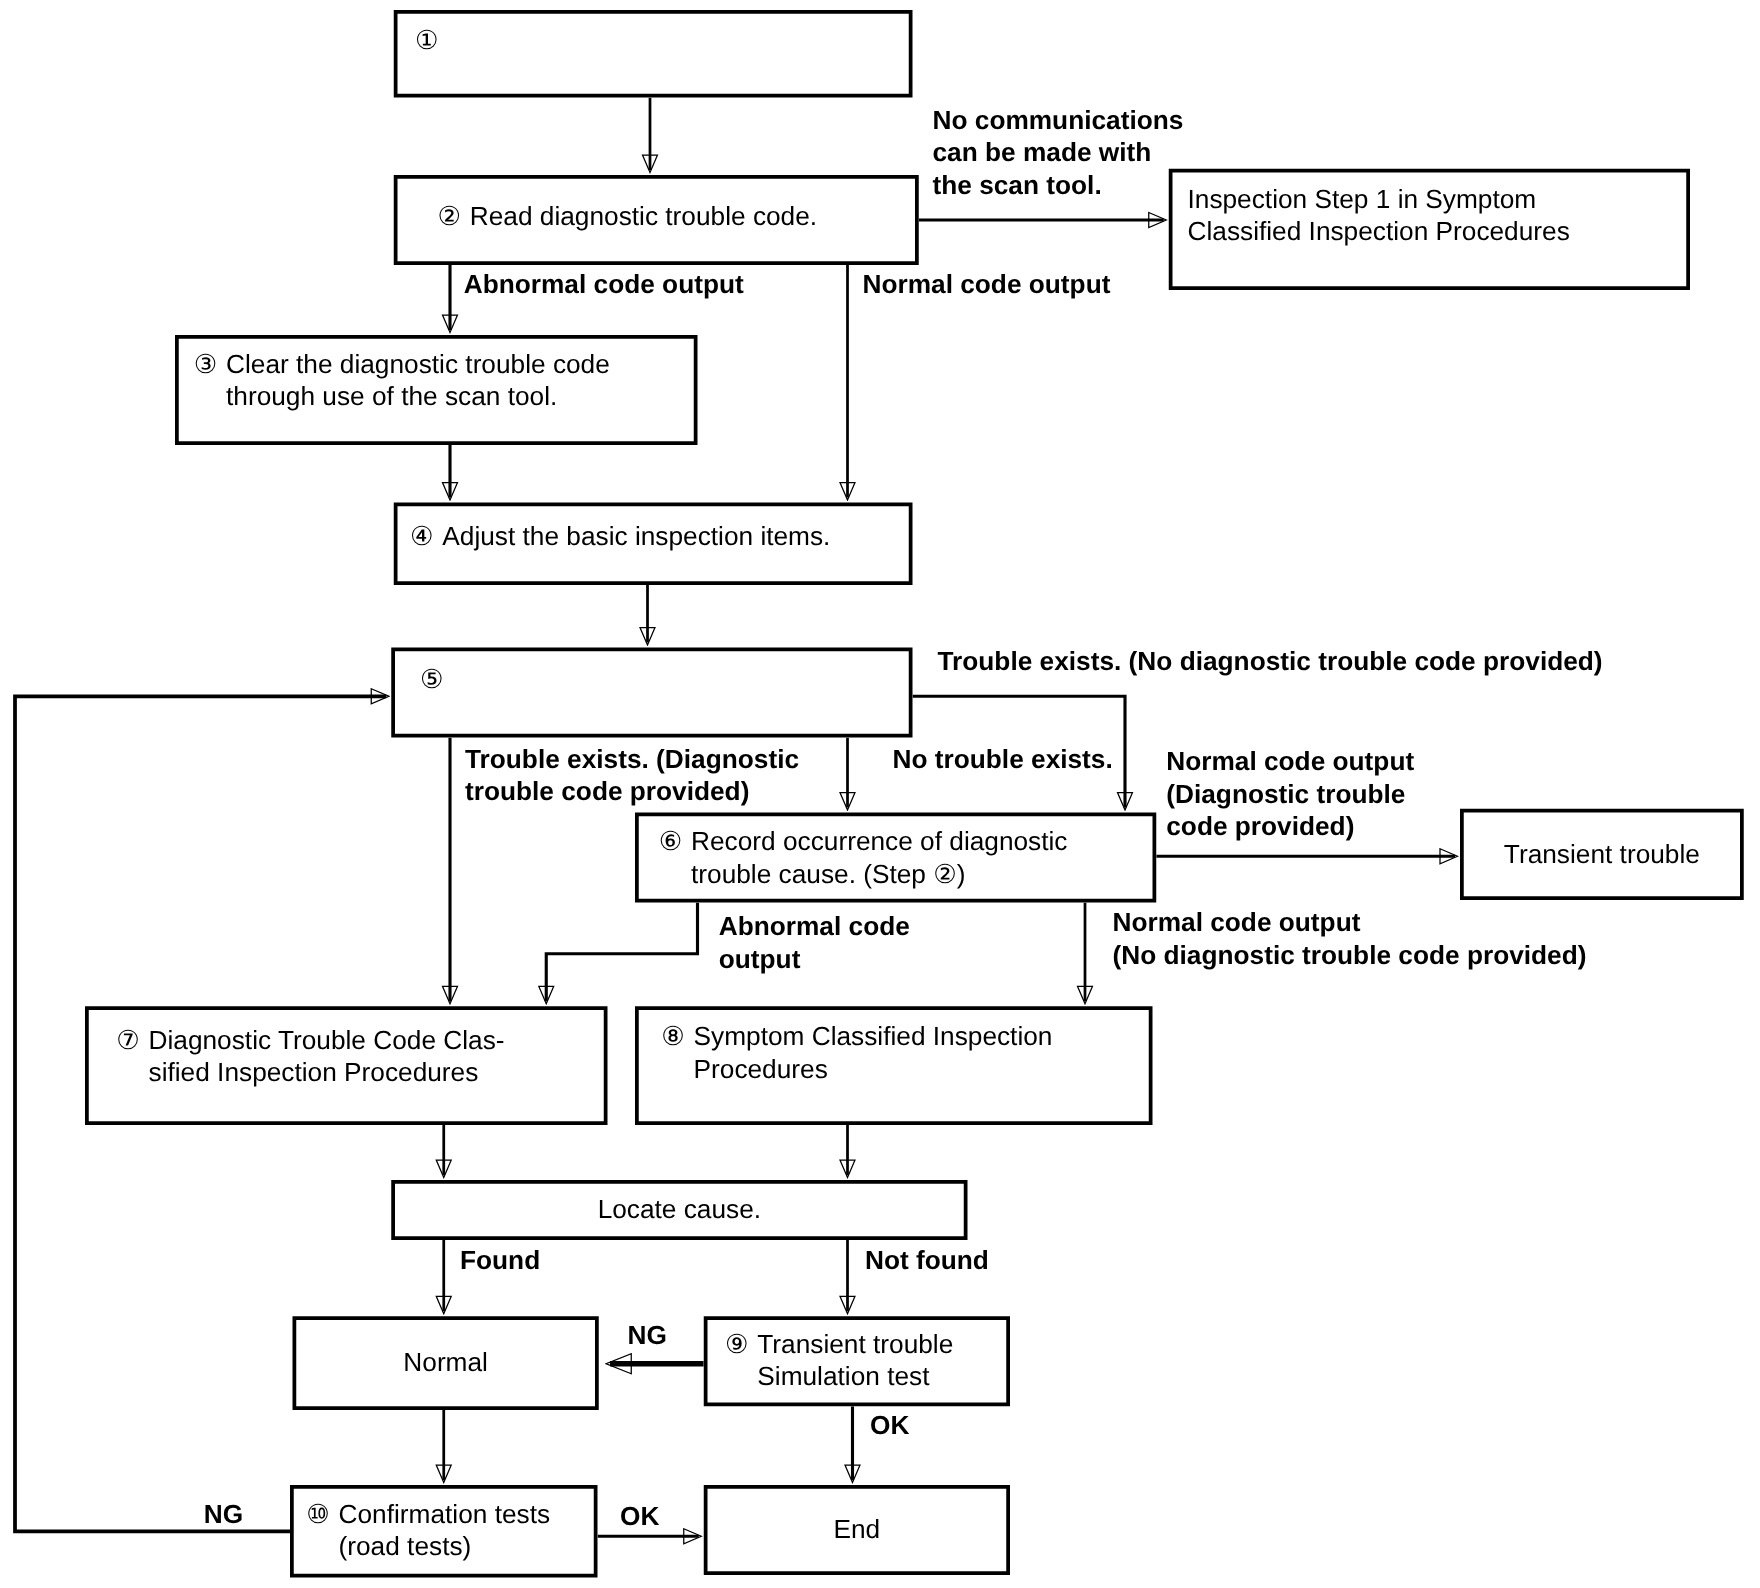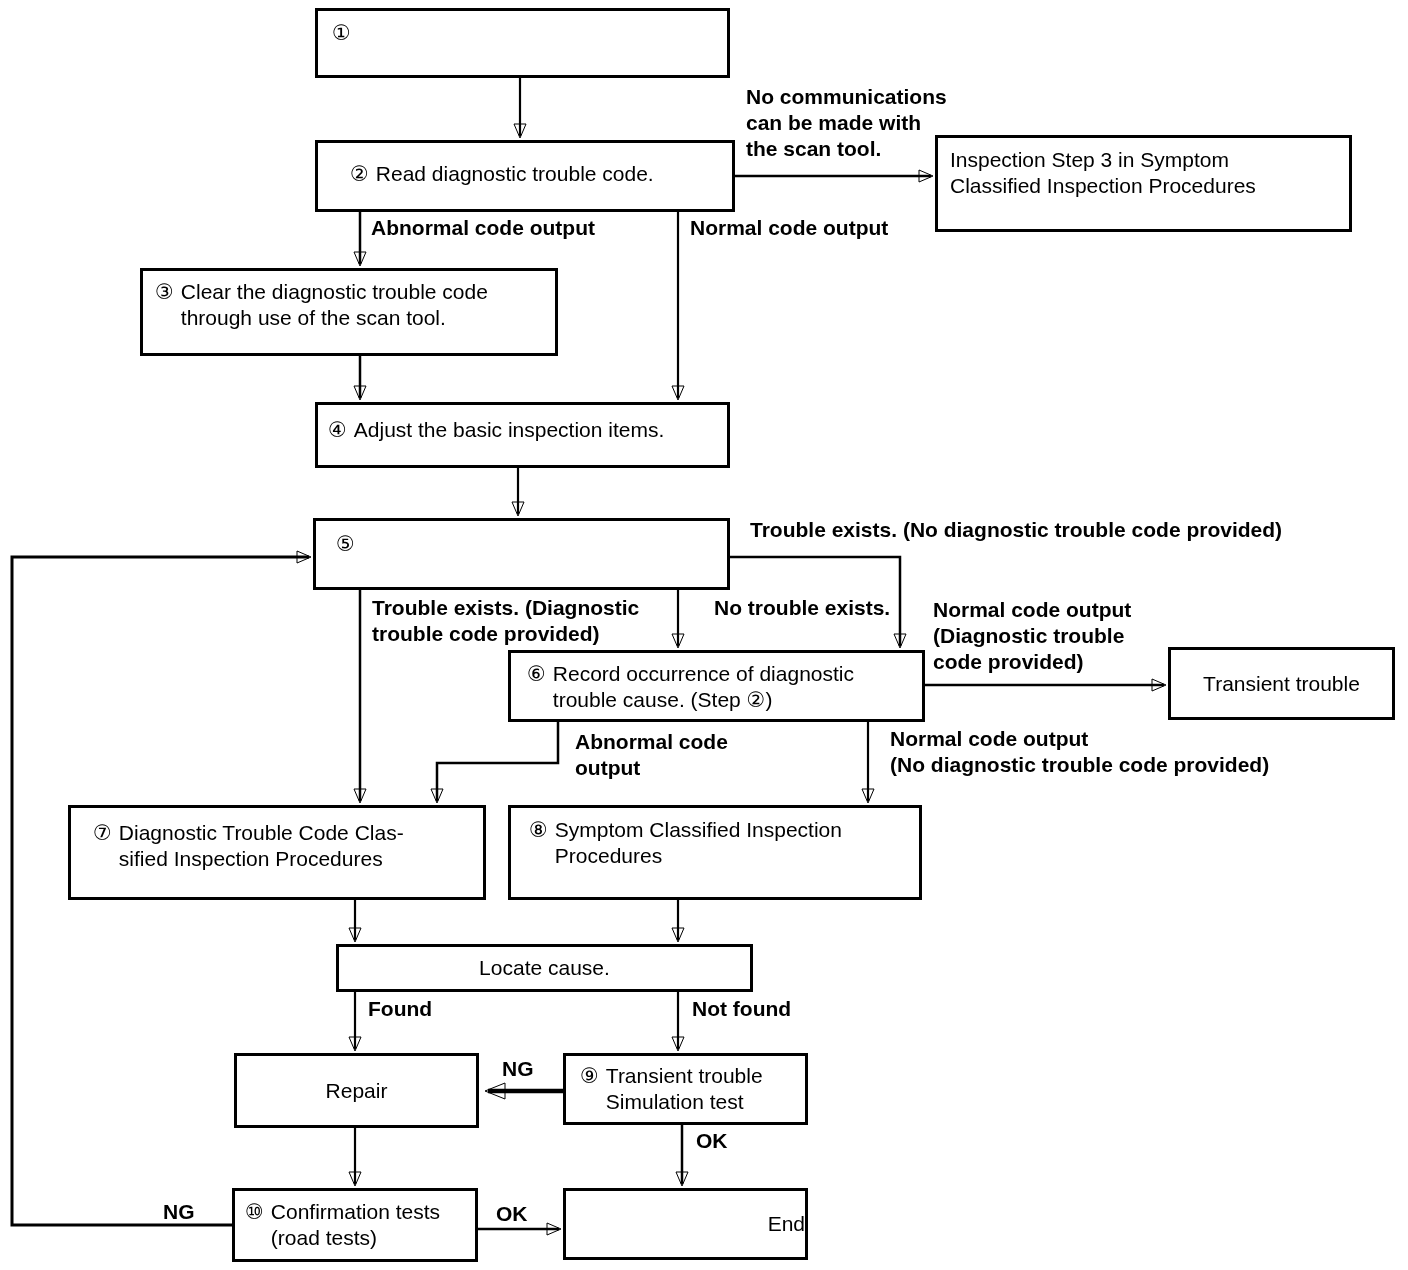--- a/index.html
+++ b/index.html
@@ -64,21 +64,21 @@
 <div class="box" style="left:315px;top:8px;width:415px;height:70px;padding:9px 10px 6px 14px;">
   <span class="num">①</span>
 </div>
 
 <div class="box" style="left:315px;top:140px;width:420px;height:72px;padding:18px 8px 6px 32px;">
   <span class="num">②</span>
   <span class="txt">Read diagnostic trouble code.</span>
 </div>
 
 <div class="box" style="left:935px;top:135px;width:417px;height:97px;padding:9px 8px 6px 12px;">
-  <span class="txt">Inspection Step 3 in Symptom
+  <span class="txt">Inspection Step 1 in Symptom
 Classified Inspection Procedures</span>
 </div>
 
 <div class="box" style="left:140px;top:268px;width:418px;height:88px;padding:8px 8px 6px 12px;">
   <span class="num">③</span>
   <span class="txt">Clear the diagnostic trouble code
 through use of the scan tool.</span>
 </div>
 
 <div class="box" style="left:315px;top:402px;width:415px;height:66px;padding:12px 4px 6px 10px;">
@@ -105,41 +105,41 @@
   <span class="txt">Diagnostic Trouble Code Clas-
 sified Inspection Procedures</span>
 </div>
 
 <div class="box" style="left:508px;top:805px;width:414px;height:95px;padding:9px 8px 6px 18px;">
   <span class="num">⑧</span>
   <span class="txt">Symptom Classified Inspection
 Procedures</span>
 </div>
 
-<div class="box center" style="left:313px;top:944px;width:417px;height:48px;margin-left:23px;">
+<div class="box center" style="left:313px;top:944px;width:461px;height:48px;">
   <span class="txt">Locate cause.</span>
 </div>
 
 <div class="box center" style="left:234px;top:1053px;width:245px;height:75px;">
-  <span class="txt">Repair</span>
+  <span class="txt">Normal</span>
 </div>
 
 <div class="box" style="left:563px;top:1053px;width:245px;height:72px;padding:7px 4px 4px 14px;">
   <span class="num">⑨</span>
   <span class="txt">Transient trouble
 Simulation test</span>
 </div>
 
 <div class="box" style="left:232px;top:1188px;width:246px;height:74px;padding:8px 2px 4px 10px;">
   <span class="num">⑩</span>
   <span class="txt">Confirmation tests
 (road tests)</span>
 </div>
 
-<div class="box center" style="left:563px;top:1188px;width:245px;height:72px;justify-content:flex-end;">
+<div class="box center" style="left:563px;top:1188px;width:245px;height:72px;">
   <span class="txt">End</span>
 </div>
 
 <div class="fl" style="left:746px;top:84px;">No communications
 can be made with
 the scan tool.</div>
 <div class="fl" style="left:371px;top:215px;">Abnormal code output</div>
 <div class="fl" style="left:690px;top:215px;">Normal code output</div>
 <div class="fl" style="left:750px;top:517px;">Trouble exists. (No diagnostic trouble code provided)</div>
 <div class="fl" style="left:372px;top:595px;">Trouble exists. (Diagnostic

